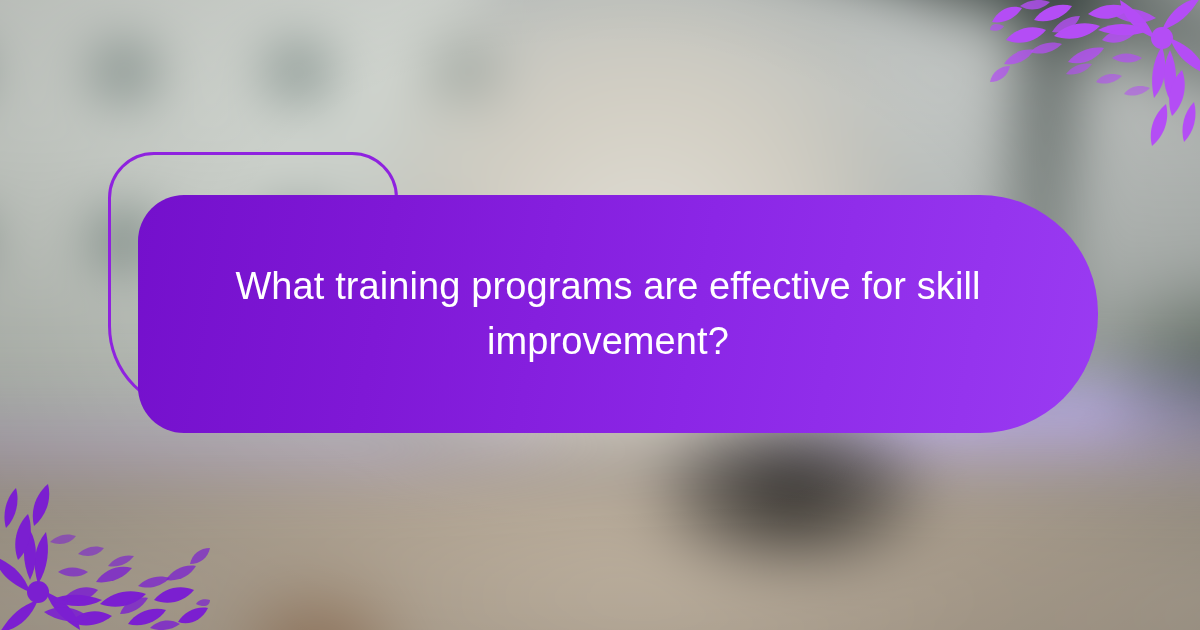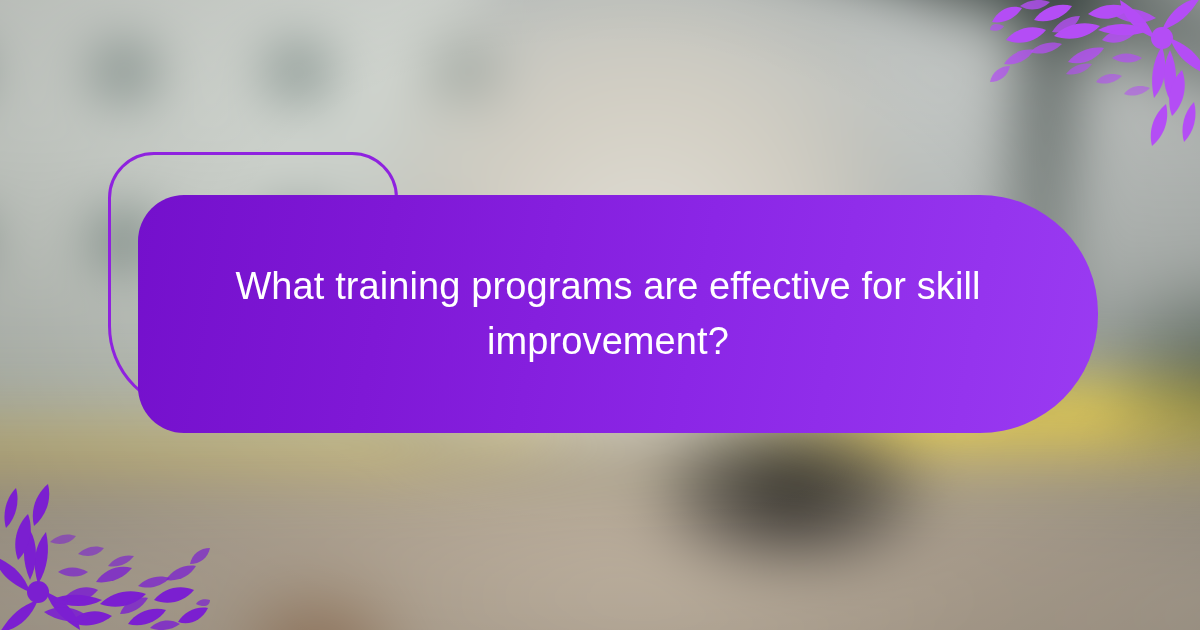--- a/index.html
+++ b/index.html
@@ -6,21 +6,21 @@
     margin: 0;
     padding: 0;
     background: #3c4340;
   }
   .stage {
     position: relative;
     width: 1200px;
     height: 630px;
     overflow: hidden;
     font-family: "Liberation Sans", sans-serif;
-    background: #fde047;
+    background: #c4b5fd;
   }
 
   
   .bg {
     position: absolute;
     inset: -60px;
     overflow: hidden;
   }
   .bg-layer {
     position: absolute;

